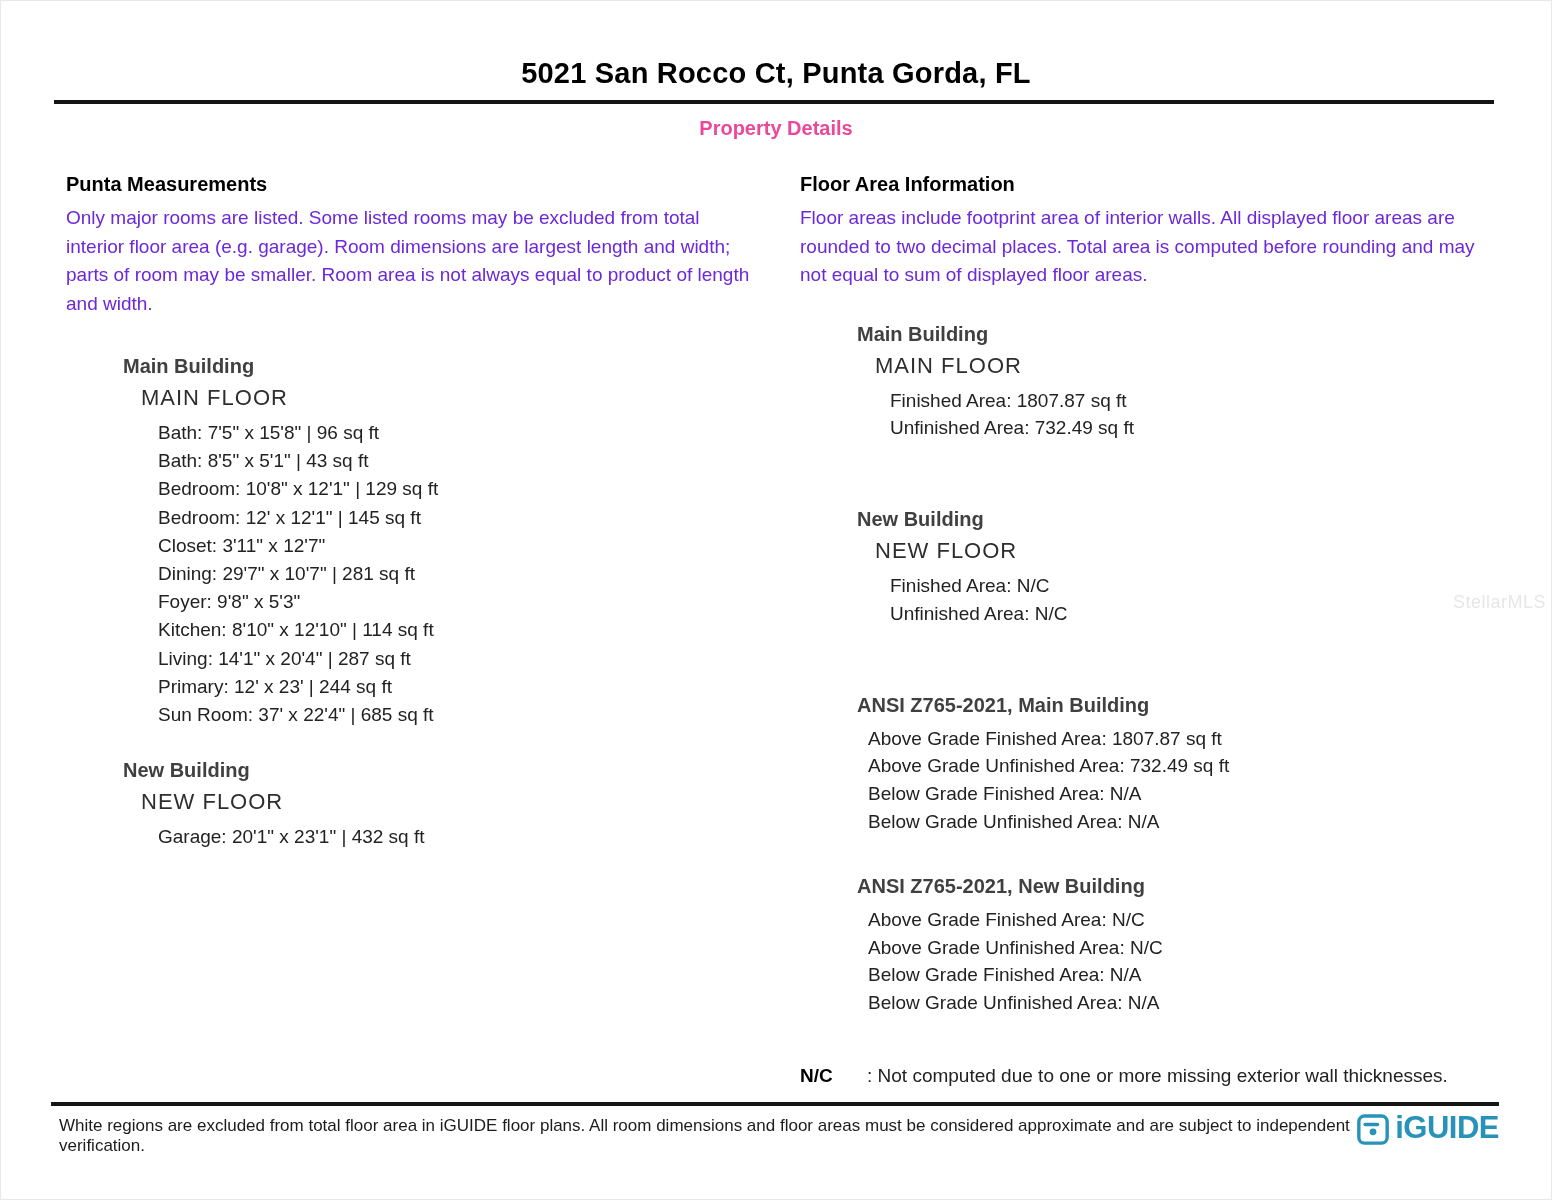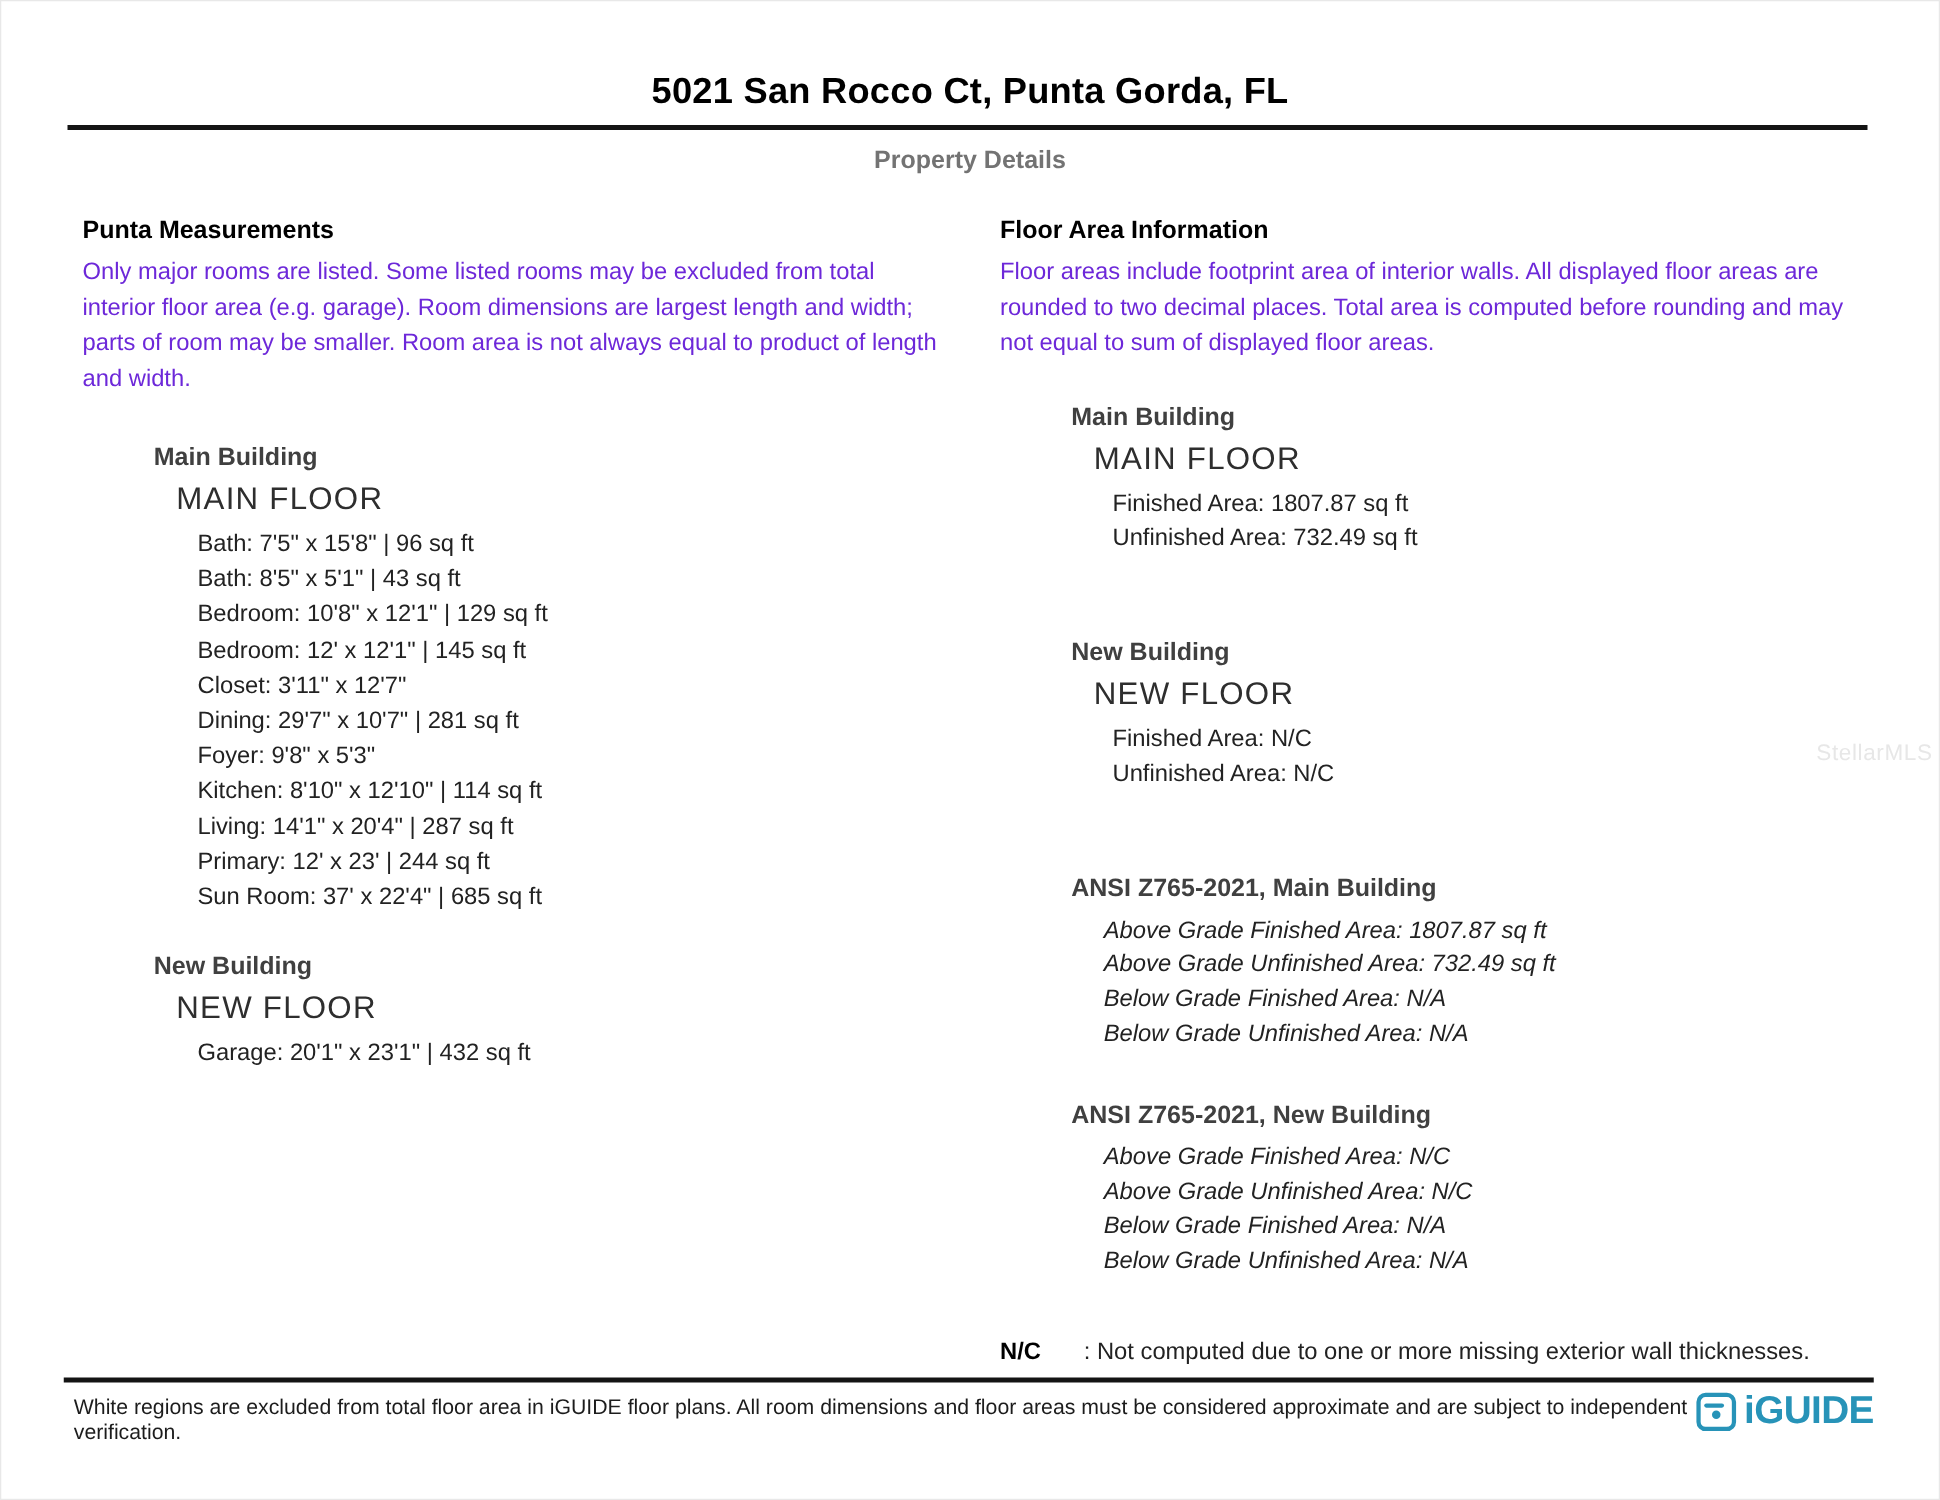--- a/index.html
+++ b/index.html
@@ -16,44 +16,44 @@
   
   .title{
     text-align:center;font-weight:bold;font-size:29px;color:#000;
     padding-top:56px;letter-spacing:0.2px;
   }
   .rule-top{
     height:4px;background:#141414;
     margin:10px 57px 0 53px;
   }
   .subtitle{
-    text-align:center;font-weight:bold;font-size:20px;color:#737373;
+    text-align:center;font-weight:bold;font-size:20px;color:#ec4899;
     margin-top:13px;
   }
 
   
   .columns{display:flex;align-items:flex-start;margin-top:33px;padding-left:65px;box-sizing:border-box;}
   .col-left{width:734px;flex:0 0 734px;}
   .col-right{flex:1 1 auto;padding-right:55px;}
 
   .sec-heading{font-size:20px;font-weight:bold;color:#000;}
   .sec-desc{font-size:19px;line-height:28.5px;margin-top:8px;color:#6d28d9;}
   .col-left .sec-desc{width:694px;}
   .col-right .sec-desc{width:704px;}
 
   
   .bldg{margin-left:57px;}
   .col-left .bldg-first{margin-top:37px;}
   .col-left .bldg-next{margin-top:30px;}
   .col-right .bldg-first{margin-top:33px;}
   .bldg-name{font-size:20px;font-weight:bold;color:#404040;}
-  .floor-name{margin-left:18px;margin-top:7px;font-size:25px;color:#2e2e2e;letter-spacing:1px;}
+  .floor-name{margin-left:18px;margin-top:7px;font-size:22px;color:#2e2e2e;letter-spacing:1px;}
   .room-list{margin-left:35px;margin-top:8px;font-size:19px;line-height:28.2px;color:#222;}
   .line-list{margin-left:33px;margin-top:8px;font-size:19px;line-height:27.8px;color:#222;}
-  .ansi-list{margin-left:26px;margin-top:8px;font-size:19px;line-height:27.8px;color:#222;font-style:italic;}
+  .ansi-list{margin-left:11px;margin-top:8px;font-size:19px;line-height:27.8px;color:#222;}
 
   .gap-66{margin-top:66px;}
   .gap-39{margin-top:39px;}
 
   
   .nc-note{display:flex;margin-top:48px;font-size:19px;color:#222;}
   .nc-term{font-weight:bold;color:#000;width:67px;flex:0 0 67px;}
 
   
   .watermark{

